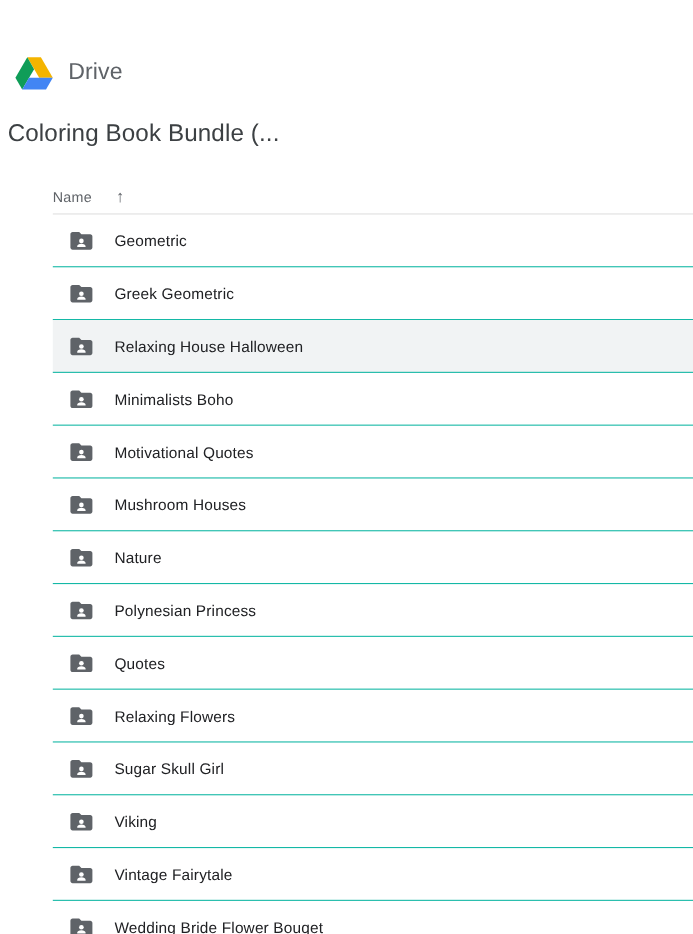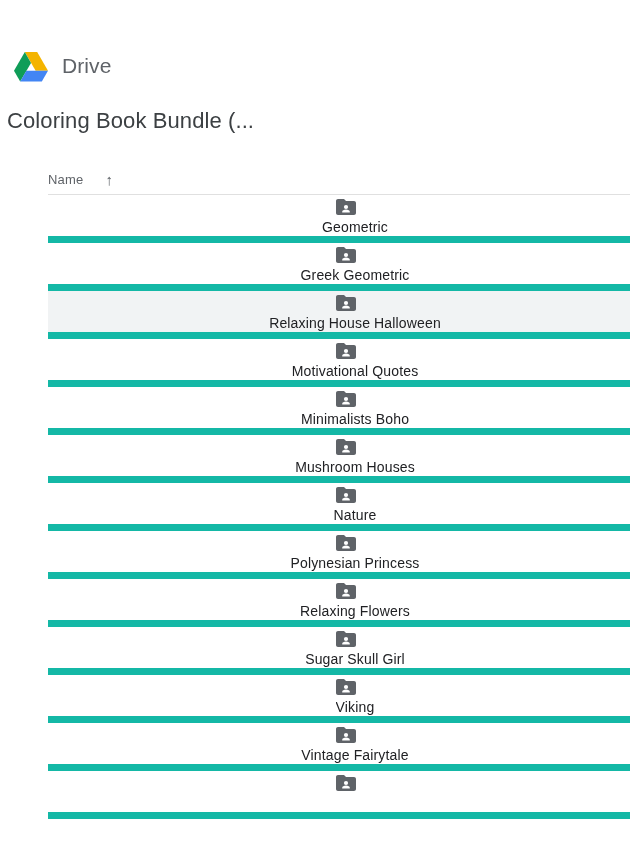--- a/index.html
+++ b/index.html
@@ -76,24 +76,23 @@
     color: #5f6368;
     line-height: 1;
     display: inline-block;
   }
 
   
   .row {
     display: flex;
     align-items: center;
     height: 48px;
-    border-bottom: 7px solid #14b8a6;
+    border-bottom: 1px solid #14b8a6;
     padding-left: 14px;
     box-sizing: border-box;
-    flex-direction: column;
   }
   .row.selected {
     background: #f1f3f4;
   }
   .row-icon {
     width: 24px;
     height: 24px;
     flex: 0 0 auto;
     display: block;
   }
@@ -165,42 +164,42 @@
   </div>
 
   <div class="row">
     <span class="row-icon-wrap">
       <svg class="row-icon" viewBox="0 0 24 24" xmlns="http://www.w3.org/2000/svg">
         <path fill="#5f6368" d="M10 4H4c-1.1 0-2 .9-2 2v12c0 1.1.9 2 2 2h16c1.1 0 2-.9 2-2V8c0-1.1-.9-2-2-2h-8l-2-2z"></path>
         <circle cx="12" cy="12" r="2.1" fill="#ffffff"></circle>
         <path fill="#ffffff" d="M12 14.6c-2.1 0-3.8 1-3.8 2.2v.8h7.6v-.8c0-1.2-1.7-2.2-3.8-2.2z"></path>
       </svg>
     </span>
+    <span class="row-label">Minimalists Boho</span>
+  </div>
+
+  <div class="row">
+    <span class="row-icon-wrap">
+      <svg class="row-icon" viewBox="0 0 24 24" xmlns="http://www.w3.org/2000/svg">
+        <path fill="#5f6368" d="M10 4H4c-1.1 0-2 .9-2 2v12c0 1.1.9 2 2 2h16c1.1 0 2-.9 2-2V8c0-1.1-.9-2-2-2h-8l-2-2z"></path>
+        <circle cx="12" cy="12" r="2.1" fill="#ffffff"></circle>
+        <path fill="#ffffff" d="M12 14.6c-2.1 0-3.8 1-3.8 2.2v.8h7.6v-.8c0-1.2-1.7-2.2-3.8-2.2z"></path>
+      </svg>
+    </span>
     <span class="row-label">Motivational Quotes</span>
   </div>
 
   <div class="row">
     <span class="row-icon-wrap">
       <svg class="row-icon" viewBox="0 0 24 24" xmlns="http://www.w3.org/2000/svg">
         <path fill="#5f6368" d="M10 4H4c-1.1 0-2 .9-2 2v12c0 1.1.9 2 2 2h16c1.1 0 2-.9 2-2V8c0-1.1-.9-2-2-2h-8l-2-2z"></path>
         <circle cx="12" cy="12" r="2.1" fill="#ffffff"></circle>
         <path fill="#ffffff" d="M12 14.6c-2.1 0-3.8 1-3.8 2.2v.8h7.6v-.8c0-1.2-1.7-2.2-3.8-2.2z"></path>
       </svg>
     </span>
-    <span class="row-label">Minimalists Boho</span>
-  </div>
-
-  <div class="row">
-    <span class="row-icon-wrap">
-      <svg class="row-icon" viewBox="0 0 24 24" xmlns="http://www.w3.org/2000/svg">
-        <path fill="#5f6368" d="M10 4H4c-1.1 0-2 .9-2 2v12c0 1.1.9 2 2 2h16c1.1 0 2-.9 2-2V8c0-1.1-.9-2-2-2h-8l-2-2z"></path>
-        <circle cx="12" cy="12" r="2.1" fill="#ffffff"></circle>
-        <path fill="#ffffff" d="M12 14.6c-2.1 0-3.8 1-3.8 2.2v.8h7.6v-.8c0-1.2-1.7-2.2-3.8-2.2z"></path>
-      </svg>
-    </span>
     <span class="row-label">Mushroom Houses</span>
   </div>
 
   <div class="row">
     <span class="row-icon-wrap">
       <svg class="row-icon" viewBox="0 0 24 24" xmlns="http://www.w3.org/2000/svg">
         <path fill="#5f6368" d="M10 4H4c-1.1 0-2 .9-2 2v12c0 1.1.9 2 2 2h16c1.1 0 2-.9 2-2V8c0-1.1-.9-2-2-2h-8l-2-2z"></path>
         <circle cx="12" cy="12" r="2.1" fill="#ffffff"></circle>
         <path fill="#ffffff" d="M12 14.6c-2.1 0-3.8 1-3.8 2.2v.8h7.6v-.8c0-1.2-1.7-2.2-3.8-2.2z"></path>
       </svg>
@@ -212,20 +211,30 @@
     <span class="row-icon-wrap">
       <svg class="row-icon" viewBox="0 0 24 24" xmlns="http://www.w3.org/2000/svg">
         <path fill="#5f6368" d="M10 4H4c-1.1 0-2 .9-2 2v12c0 1.1.9 2 2 2h16c1.1 0 2-.9 2-2V8c0-1.1-.9-2-2-2h-8l-2-2z"></path>
         <circle cx="12" cy="12" r="2.1" fill="#ffffff"></circle>
         <path fill="#ffffff" d="M12 14.6c-2.1 0-3.8 1-3.8 2.2v.8h7.6v-.8c0-1.2-1.7-2.2-3.8-2.2z"></path>
       </svg>
     </span>
     <span class="row-label">Polynesian Princess</span>
   </div>
 
+  <div class="row">
+    <span class="row-icon-wrap">
+      <svg class="row-icon" viewBox="0 0 24 24" xmlns="http://www.w3.org/2000/svg">
+        <path fill="#5f6368" d="M10 4H4c-1.1 0-2 .9-2 2v12c0 1.1.9 2 2 2h16c1.1 0 2-.9 2-2V8c0-1.1-.9-2-2-2h-8l-2-2z"></path>
+        <circle cx="12" cy="12" r="2.1" fill="#ffffff"></circle>
+        <path fill="#ffffff" d="M12 14.6c-2.1 0-3.8 1-3.8 2.2v.8h7.6v-.8c0-1.2-1.7-2.2-3.8-2.2z"></path>
+      </svg>
+    </span>
+    <span class="row-label">Quotes</span>
+  </div>
 
   <div class="row">
     <span class="row-icon-wrap">
       <svg class="row-icon" viewBox="0 0 24 24" xmlns="http://www.w3.org/2000/svg">
         <path fill="#5f6368" d="M10 4H4c-1.1 0-2 .9-2 2v12c0 1.1.9 2 2 2h16c1.1 0 2-.9 2-2V8c0-1.1-.9-2-2-2h-8l-2-2z"></path>
         <circle cx="12" cy="12" r="2.1" fill="#ffffff"></circle>
         <path fill="#ffffff" d="M12 14.6c-2.1 0-3.8 1-3.8 2.2v.8h7.6v-.8c0-1.2-1.7-2.2-3.8-2.2z"></path>
       </svg>
     </span>
     <span class="row-label">Relaxing Flowers</span>
@@ -265,16 +274,17 @@
   </div>
 
   <div class="row">
     <span class="row-icon-wrap">
       <svg class="row-icon" viewBox="0 0 24 24" xmlns="http://www.w3.org/2000/svg">
         <path fill="#5f6368" d="M10 4H4c-1.1 0-2 .9-2 2v12c0 1.1.9 2 2 2h16c1.1 0 2-.9 2-2V8c0-1.1-.9-2-2-2h-8l-2-2z"></path>
         <circle cx="12" cy="12" r="2.1" fill="#ffffff"></circle>
         <path fill="#ffffff" d="M12 14.6c-2.1 0-3.8 1-3.8 2.2v.8h7.6v-.8c0-1.2-1.7-2.2-3.8-2.2z"></path>
       </svg>
     </span>
+    <span class="row-label">Wedding Bride Flower Bouqet</span>
   </div>
 </div>
 
 </div>
 
 </body></html>

